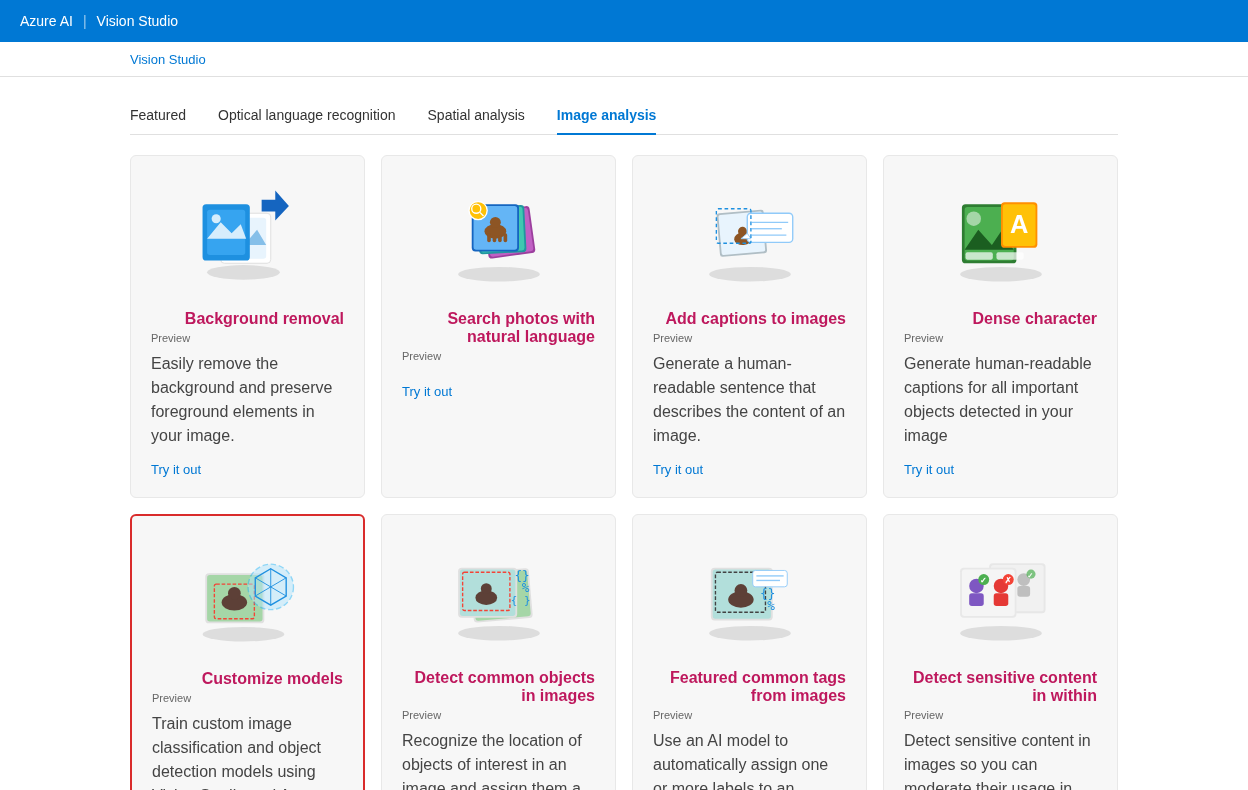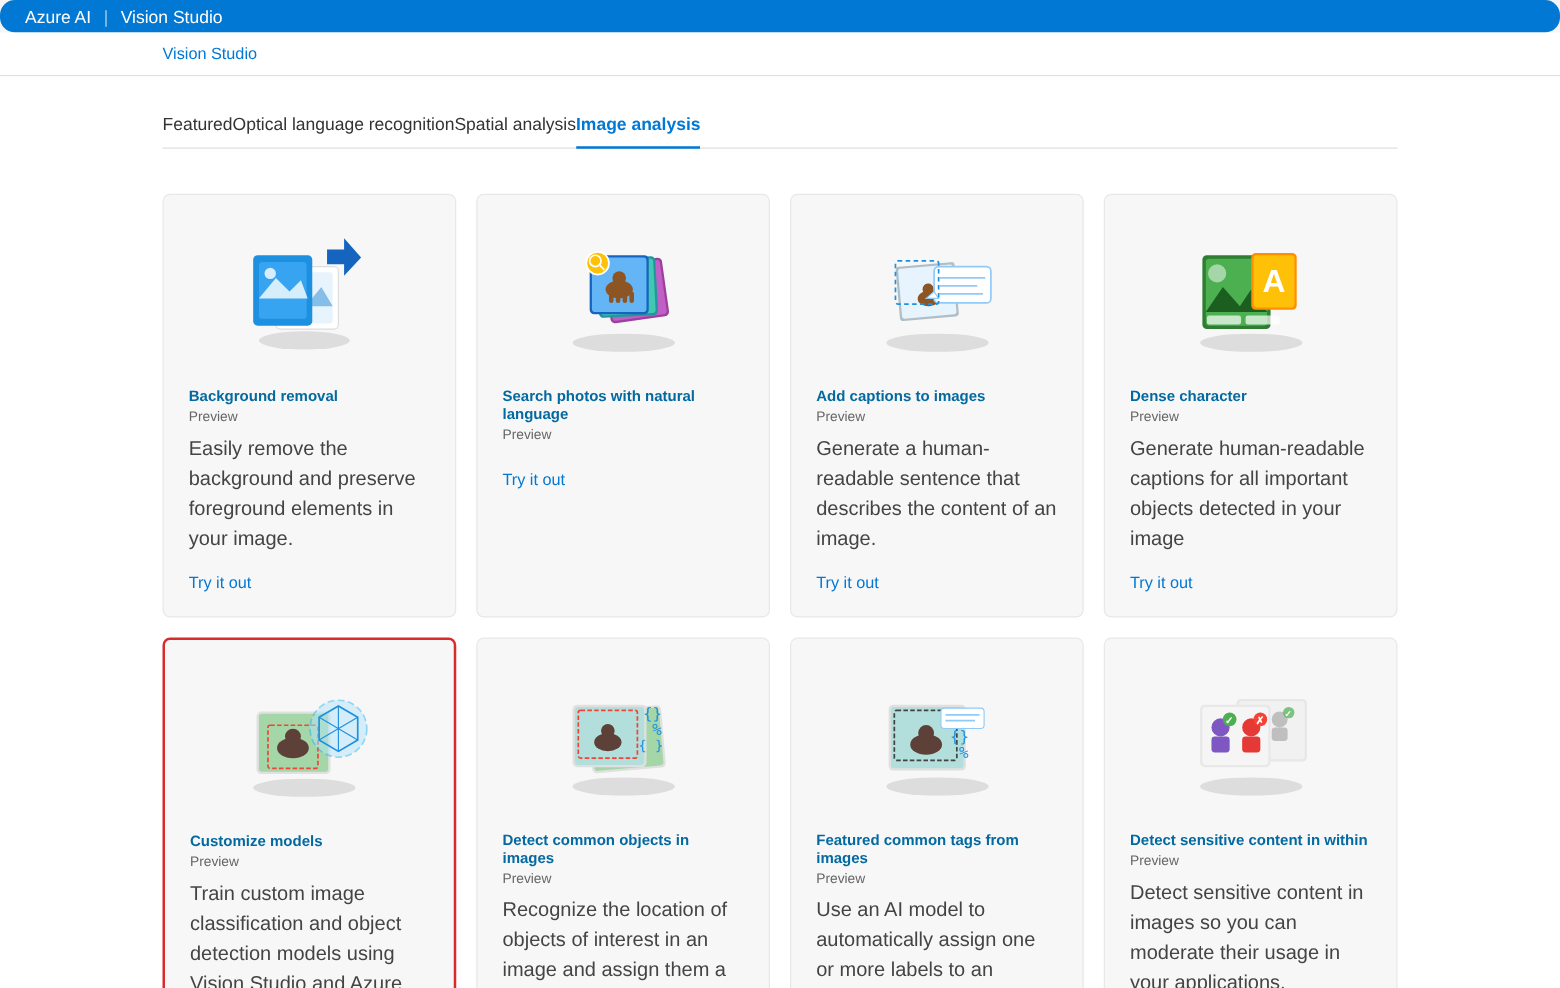--- a/index.html
+++ b/index.html
@@ -2,26 +2,25 @@
 <html><head>
   <meta charset="utf-8">
   <style>
     * { box-sizing: border-box; margin: 0; padding: 0; }
     body { font-family: 'Segoe UI', Arial, sans-serif; background: #f5f5f5; min-height: 790px; }
 
     .top-bar {
       background: #0078d4;
       color: white;
       padding: 0 20px;
-      height: 26px;
+      height: 42px;
       display: flex;
       align-items: center;
       font-size: 14px;
       font-weight: 400;
-      border-radius: 12px;
     }
     .top-bar-separator {
       margin: 0 10px;
       opacity: 0.6;
     }
 
     .sub-nav {
       background: white;
       padding: 8px 130px;
       border-bottom: 1px solid #e0e0e0;
@@ -32,22 +31,23 @@
       font-size: 13px;
     }
 
     .content {
       background: white;
       padding: 20px 130px 40px;
     }
 
     .tabs {
       display: flex;
+      gap: 32px;
       border-bottom: 1px solid #e0e0e0;
-      margin-bottom: 36px;
+      margin-bottom: 20px;
     }
     .tab {
       font-size: 14px;
       color: #333;
       padding: 10px 0;
       cursor: pointer;
       border-bottom: 2px solid transparent;
       margin-bottom: -1px;
       text-decoration: none;
     }
@@ -79,24 +79,25 @@
 
     .card-image {
       height: 120px;
       display: flex;
       align-items: center;
       justify-content: center;
       margin-bottom: 14px;
     }
 
     .card-title {
-      font-size: 12px;
+      font-size: 16px;
       font-weight: 600;
-      color: #0369a1;
+      color: #be185d;
       margin-bottom: 4px;
+      text-align: right;
     }
     .card-badge {
       font-size: 11px;
       color: #666;
       margin-bottom: 8px;
     }
     .card-desc {
       font-size: 16px;
       color: #444;
       line-height: 1.5;

